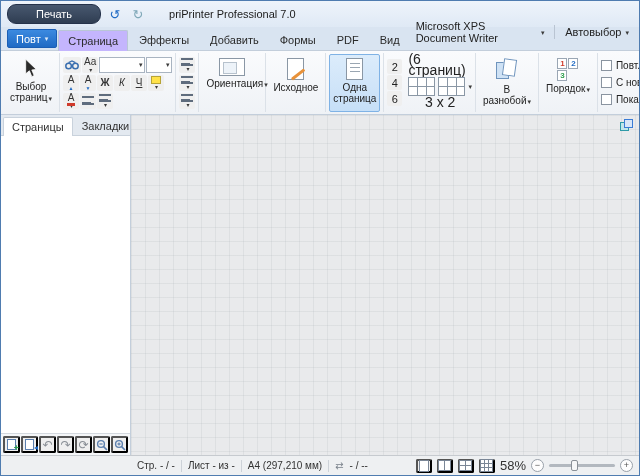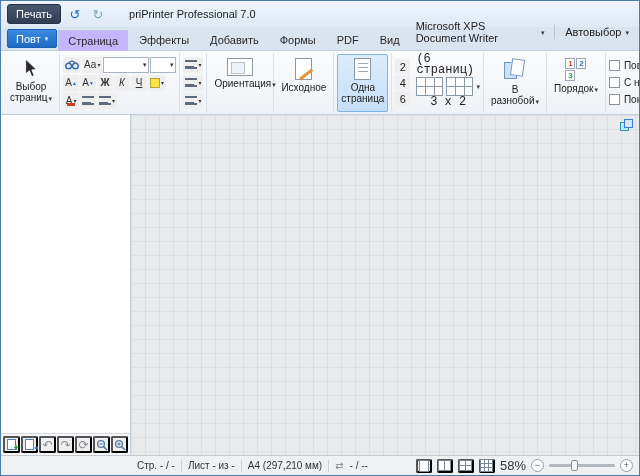--- a/index.html
+++ b/index.html
@@ -10,21 +10,21 @@
     user-select:none; font-size:11px; color:#222;
   }
 
   
   .titlebar {
     height:26px; flex:0 0 26px; background:linear-gradient(#eef4fb,#dfe9f5);
     display:flex; align-items:center; gap:5px; padding:0 6px;
   }
   .print-btn {
     background:linear-gradient(#48586f,#2f3d52); color:#fff; border:1px solid #25324a;
-    border-radius:3px; height:20px; padding:0 8px; display:flex; align-items:center; font-size:11px;
+    border-radius:9px; height:20px; padding:0 28px; display:flex; align-items:center; font-size:11px;
   }
   .qat-btn {
     width:18px; height:18px; border-radius:3px; display:flex; align-items:center; justify-content:center;
     font-size:13px; line-height:1;
   }
   .qat-undo { color:#1f6ac4; }
   .qat-redo { color:#7fa8b8; }
   .title-text { margin-left:17px; color:#1b1b1b; font-size:11px; }
 
   
@@ -61,21 +61,21 @@
     gap:2px; padding:3px 3px 1px; border:1px solid transparent; border-radius:2px; height:58px;
   }
   .bigbtn.selected { background:linear-gradient(#dcecfb,#c6dff7); border-color:#7fb2e5; }
   .biglabel { font-size:10px; line-height:11px; text-align:center; color:#222; max-width:52px; }
   .biglabel .arr { margin-left:1px; }
 
   .fontgroup, .pagesgroup, .cbgroup, .aligngroup { flex-direction:column; display:flex; justify-content:center; gap:2px; align-items:stretch; }
   .frow { display:flex; align-items:center; gap:1px; }
   .sbtn {
     min-width:16px; height:16px; display:flex; align-items:center; justify-content:center;
-    font-size:10px; color:#333; border:1px solid transparent; border-radius:2px; padding:0 1px;
+    font-size:10px; color:#333; border:1px solid transparent; border-radius:2px; padding:0 1px;flex-direction:column;
   }
   .sbtn .arr { font-size:6px; margin-left:1px; }
   .b-bold { font-weight:bold; }
   .b-italic { font-style:italic; }
   .b-under { text-decoration:underline; }
   .b-grow::after { content:"▲"; font-size:5px; color:#1f6ac4; vertical-align:super; }
   .b-shrink::after { content:"▼"; font-size:5px; color:#1f6ac4; vertical-align:super; }
   .color-a { position:relative; }
   .color-a::after { content:""; position:absolute; left:3px; right:3px; bottom:2px; height:3px; background:#d03a2b; }
   .hl-block { width:10px; height:10px; background:#ffe24a; border:1px solid #b7a437; }
@@ -96,21 +96,21 @@
   .shuffle-icon { position:relative; width:24px; height:24px; }
   .shuffle-icon .p1 { position:absolute; left:1px; top:4px; width:13px; height:17px; background:#cfe2f5; border:1px solid #6f94bd; }
   .shuffle-icon .p2 { position:absolute; left:8px; top:1px; width:13px; height:17px; background:#fff; border:1px solid #6f94bd; transform:rotate(8deg); }
   .order-icon { display:grid; grid-template-columns:10px 10px; grid-auto-rows:11px; gap:1px; }
   .order-icon span { background:#fff; border:1px solid #9aa6b4; font-size:8px; display:flex; align-items:center; justify-content:center; font-weight:bold; }
   .od-1 { color:#d03a2b; } .od-2 { color:#1f6ac4; } .od-3 { color:#2f9e4f; }
 
   .numcol { display:flex; flex-direction:column; justify-content:center; gap:1px; margin-right:4px; }
   .numbtn { width:15px; height:15px; display:flex; align-items:center; justify-content:center; font-size:11px; color:#222; border:1px solid transparent; border-radius:2px; }
   .layoutblock { display:flex; flex-direction:column; align-items:center; gap:1px; }
-  .lheader, .lfooter { font-size:12px; color:#222; line-height:11px;font-family:Liberation Mono, monospace; }
+  .lheader, .lfooter { font-size:14px; color:#222; line-height:11px; }
   .lgrids { display:flex; align-items:center; gap:3px; }
   .grid-icon { display:grid; grid-template-columns:repeat(3,1fr); grid-auto-rows:1fr; gap:1px; width:27px; height:19px; background:#8a97a5; border:1px solid #8a97a5; }
   .grid-icon i { background:#fff; }
 
   .cbrow { display:flex; align-items:center; gap:4px; height:15px; }
   .cb { width:11px; height:11px; background:#fff; border:1px solid #8a94a0; flex:0 0 11px; }
   .cbl { font-size:10px; color:#222; white-space:nowrap; }
 
   
   .bodyrow { flex:1; display:flex; min-height:0; }
@@ -353,20 +353,24 @@
       </label>
       <label class="cbrow">
         <span class="cb"></span>
         <span class="cbl">Показ...</span>
       </label>
     </div>
   </div>
 
   <div class="bodyrow">
     <div class="sidebar">
+      <div class="side-tabs">
+        <div class="side-tab active">Страницы</div>
+        <div class="side-tab">Закладки</div>
+      </div>
       <div class="side-content"></div>
       <div class="side-toolbar">
         <button class="mtb">
             <span class="pg pg-plus"></span>
           </button>
         <button class="mtb">
             <span class="pg pg-arrow"></span>
           </button>
         <button class="mtb">
             <span>↶</span>

